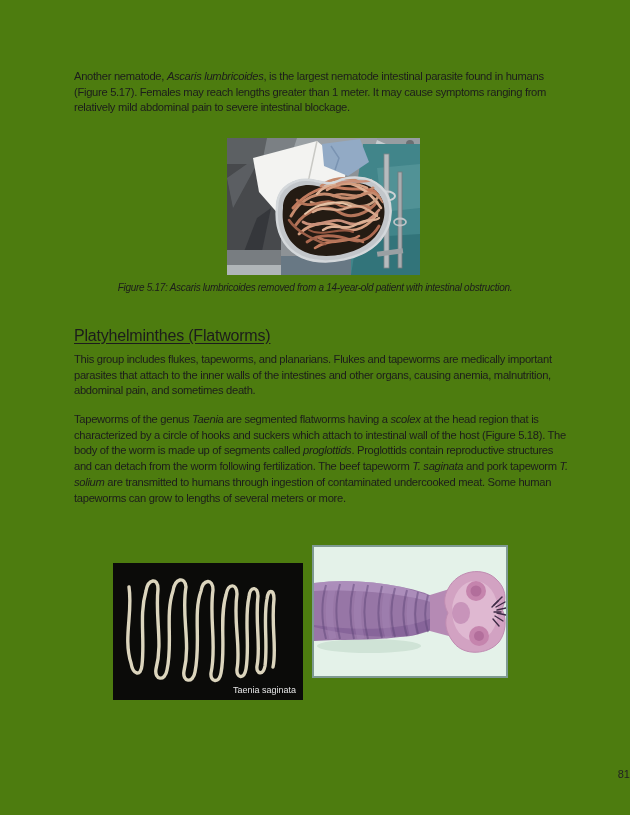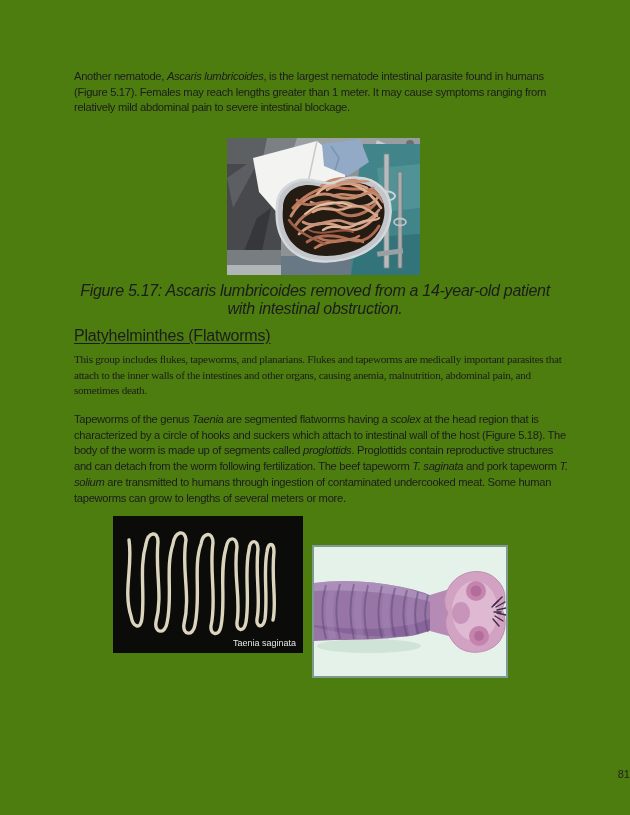--- a/index.html
+++ b/index.html
@@ -21,27 +21,27 @@
   }
   .heading{
     position:absolute;left:74px;
     font-size:16px;letter-spacing:-0.2px;
     text-decoration:underline;
     text-underline-offset:2px;
   }
   .caption{
     position:absolute;
     font-style:italic;
-    font-size:16px;letter-spacing:-0.3px;
+    font-size:10px;letter-spacing:-0.3px;
     text-align:center;
   }
   .figwrap{position:absolute;overflow:hidden;}
   .figwrap svg{display:block;}
   #fig517{left:227px;top:138px;width:193px;height:137px;}
-  #fig518-left{left:113px;top:516px;width:190px;height:137px;}
+  #fig518-left{left:113px;top:563px;width:190px;height:137px;}
   #fig518-right{
     left:312px;top:545px;width:192px;height:129px;
     border:2px solid #7f9a93;
   }
   .pagenum{
     position:absolute;top:768px;left:0;width:100%;
     text-align:right;font-size:11px;color:#222;
   }
   i{font-style:italic;}
 </style>
@@ -131,21 +131,21 @@
       </g>
 
       <path d="M50,69 C50,49 69,38 89,43 C98,45 104,47 111,43 C119,39 141,36 154,49 C167,61 167,85 153,102 C137,121 99,129 75,119 C55,110 48,90 50,69 Z" fill="none" stroke="#d4d8db" stroke-width="2.5"></path>
     </svg>
   </div>
 
   <div class="caption" style="left:70px;top:282px;width:490px;">Figure 5.17: Ascaris lumbricoides removed from a 14-year-old patient with intestinal obstruction.</div>
 
   <div class="heading" style="top:327px;">Platyhelminthes (Flatworms)</div>
 
-  <div class="para" style="top:352px;font-family:Liberation Serif, serif;"><span>This group includes flukes, tapeworms, and planarians. Flukes and tapeworms are medically important parasites that attach to the inner walls of the intestines and other organs, causing anemia, malnutrition, abdominal pain, and sometimes death.</span></div>
+  <div class="para" style="top:352px;"><span>This group includes flukes, tapeworms, and planarians. Flukes and tapeworms are medically important parasites that attach to the inner walls of the intestines and other organs, causing anemia, malnutrition, abdominal pain, and sometimes death.</span></div>
 
   <div class="para" style="top:412px;"><span>Tapeworms of the genus </span><i>Taenia</i><span> are segmented flatworms having a </span><i>scolex</i><span> at the head region that is characterized by a circle of hooks and suckers which attach to intestinal wall of the host (Figure 5.18). The body of the worm is made up of segments called </span><i>proglottids</i><span>. Proglottids contain reproductive structures and can detach from the worm following fertilization. The beef tapeworm </span><i>T. saginata</i><span> and pork tapeworm </span><i>T. solium</i><span> are transmitted to humans through ingestion of contaminated undercooked meat. Some human tapeworms can grow to lengths of several meters or more.</span></div>
 
   <div class="figwrap" id="fig518-left">
     <svg viewBox="0 0 190 137" width="190" height="137">
       <rect width="190" height="137" fill="#0b0b09"></rect>
       <path d="M16,24 C20,50 10,75 18,100 C20,112 28,114 29,102 C32,76 26,52 33,28 C35,16 45,14 45,26 C42,55 50,80 43,106 C41,117 52,119 54,107 C60,80 52,52 60,28 C62,15 72,13 73,24 C68,52 78,80 71,108 C69,119 80,121 82,109 C88,80 80,50 88,28 C90,16 100,15 100,27 C96,55 104,83 98,110 C97,119 106,121 108,110 C113,84 106,56 113,32 C115,20 124,20 124,31 C120,58 128,84 124,106 C123,115 131,117 133,106 C137,82 131,56 136,34 C137,23 145,23 145,33 C142,60 148,84 144,103 C143,111 150,113 152,103 C155,80 150,56 154,36 C155,26 161,26 161,36 C158,62 164,86 160,104" fill="none" stroke="#dcd5bd" stroke-width="3.4" stroke-linecap="round" stroke-linejoin="round"></path>
       <text x="183" y="130" text-anchor="end" font-size="9" fill="#e6e6e6" font-family="Liberation Sans, sans-serif">Taenia saginata</text>
     </svg>
   </div>

